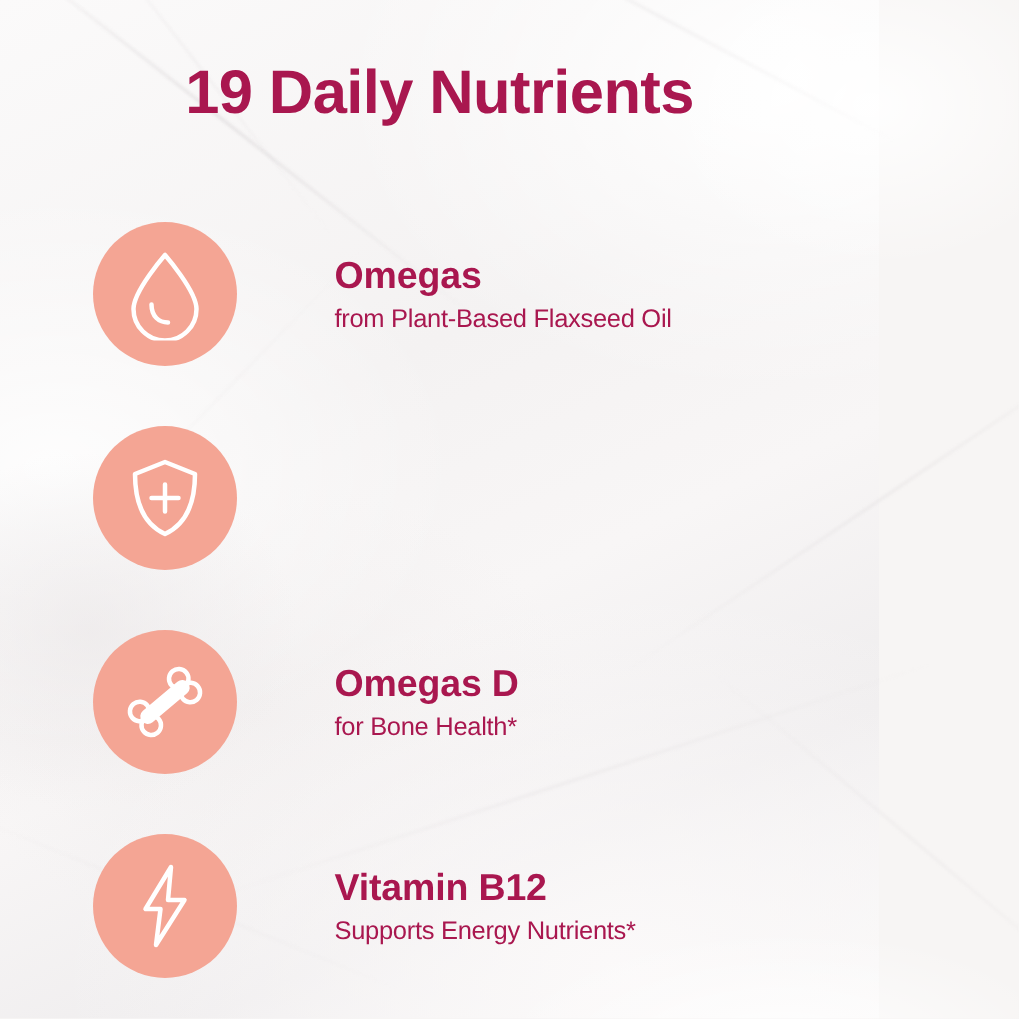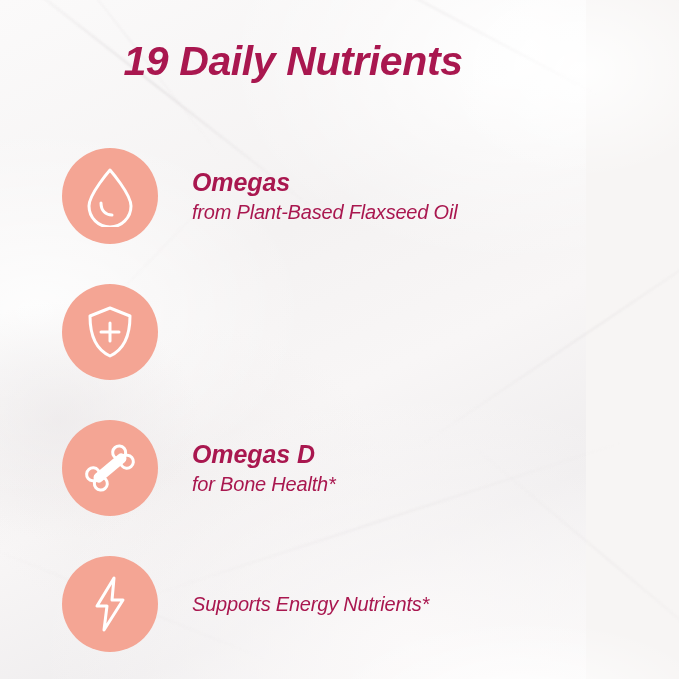--- a/index.html
+++ b/index.html
@@ -16,21 +16,20 @@
   .page {
     position: relative;
     width: 586px;
     height: 679px;
     background:
       radial-gradient(ellipse 420px 300px at 88% 8%, rgba(255,255,255,0.95) 0%, rgba(255,255,255,0) 70%),
       radial-gradient(ellipse 380px 260px at 6% 46%, rgba(255,255,255,0.85) 0%, rgba(255,255,255,0) 72%),
       radial-gradient(ellipse 500px 340px at 70% 95%, rgba(252,250,250,0.9) 0%, rgba(255,255,255,0) 75%),
       radial-gradient(ellipse 300px 220px at 30% 70%, rgba(240,237,237,0.7) 0%, rgba(255,255,255,0) 70%),
       linear-gradient(155deg, #fbfafa 0%, #f4f2f2 38%, #f8f6f6 58%, #efedee 78%, #f9f8f8 100%);
-    font-style: italic;
   }
   
   .vein {
     position: absolute;
     background: linear-gradient(90deg, rgba(255,255,255,0) 0%, rgba(214,210,212,0.55) 50%, rgba(255,255,255,0) 100%);
     filter: blur(1.2px);
     pointer-events: none;
   }
   .v1 { left: -60px; top: 80px;  width: 420px; height: 2px; transform: rotate(38deg); }
   .v2 { left: -20px; top: 40px;  width: 300px; height: 1px; transform: rotate(52deg); opacity:.7; }
@@ -63,20 +62,21 @@
   .rows {
     position: absolute;
     left: 62px;
     top: 128px;
     width: 600px;
   }
   .row {
     display: flex;
     align-items: center;
     height: 136px;
+    gap: 31px;
   }
   .icon-circle {
     width: 96px;
     height: 96px;
     border-radius: 50%;
     background: #f4a594;
     flex: 0 0 96px;
     display: flex;
     align-items: center;
     justify-content: center;
@@ -85,21 +85,21 @@
     margin-left: 34px;
     line-height: 1.28;
   }
   .row-title {
     font-size: 25px;
     font-weight: bold;
     color: #a9174f;
     letter-spacing: -0.1px;
   }
   .row-sub {
-    font-size: 20px;
+    font-size: 17px;
     color: #a9174f;
     letter-spacing: -0.2px;
     margin-top: 2px;
   }
   svg { display: block; }
 </style>
 </head>
 <body>
 
 <div class="page">
@@ -168,18 +168,19 @@
 
     <div class="row">
       <div class="icon-circle">
         <span>
           <svg width="46" height="62" viewBox="0 0 46 62">
             <path d="M27 5 L10 33 L20 33 L17 57 L36 27 L25 27 Z" fill="none" stroke="#ffffff" stroke-width="3" stroke-linejoin="round"></path>
           </svg>
         </span>
       </div>
       <div class="row-text">
+        <div class="row-title">Vitamin B12</div>
         <div class="row-sub">Supports Energy Nutrients*</div>
       </div>
     </div>
 
   </div>
 </div>
 
 </body></html>

